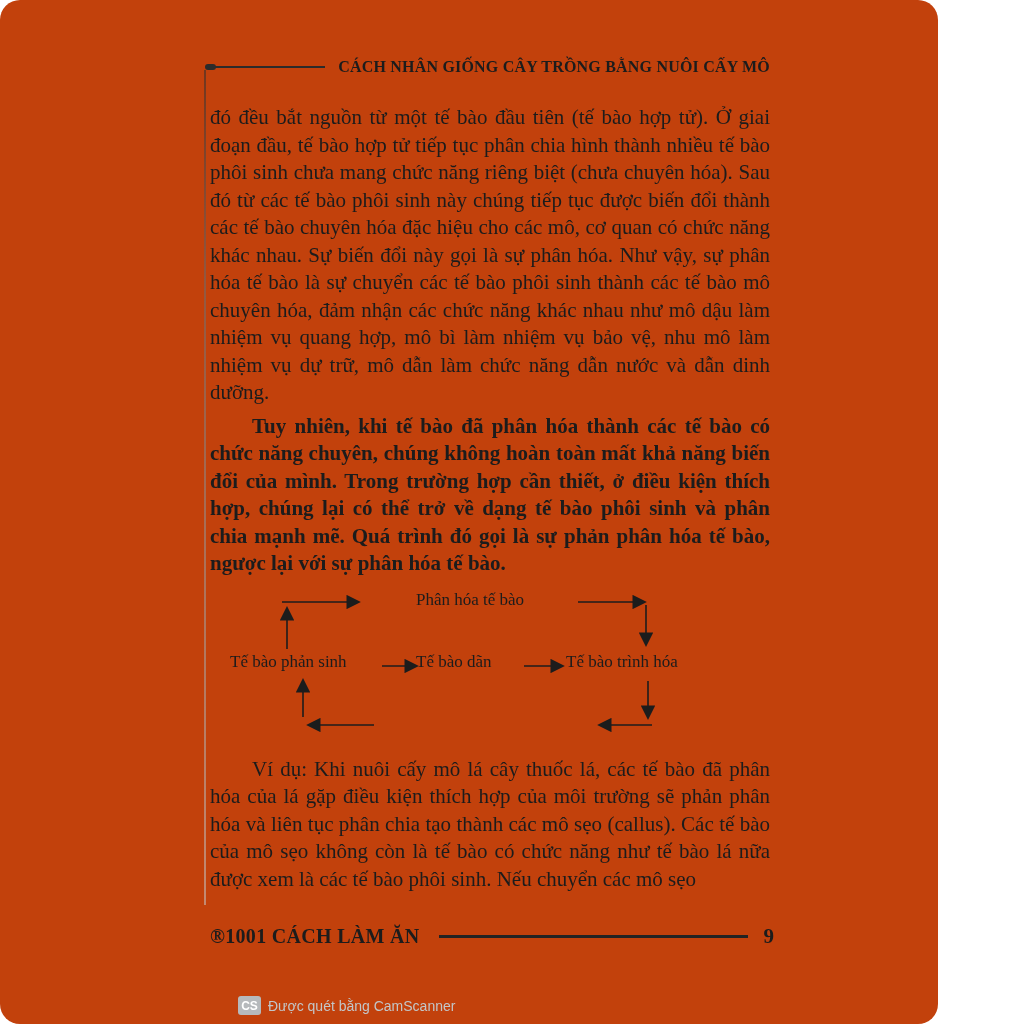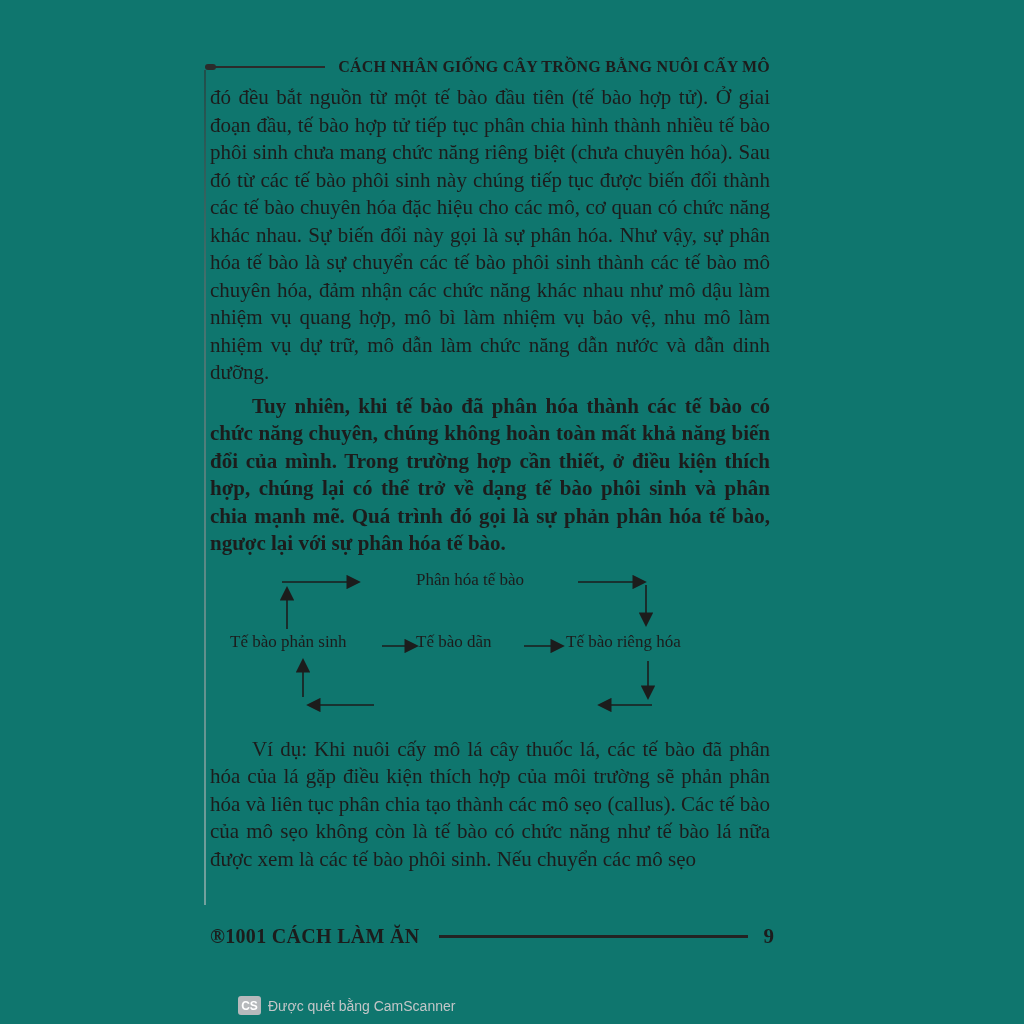--- a/index.html
+++ b/index.html
@@ -2,26 +2,27 @@
 <html><head>
 <meta charset="utf-8">
 <style>
   html, body {
     margin: 0;
     padding: 0;
     background: #ffffff;
   }
   .scan-page {
     position: relative;
-    width: 1024px;
+    width: 938px;
     height: 1024px;
-    background: #0f766e;
+    background: #c2410c;
     overflow: hidden;
     font-family: "Liberation Serif", serif;
     color: #1c1c1c;
+    border-radius: 20px;
   }
   
   .gutter-line {
     position: absolute;
     left: 204px;
     top: 70px;
     width: 2px;
     height: 835px;
     background: linear-gradient(180deg, #2e2e2e 0%, #6a6a6a 25%, #9a9a9a 60%, #c5c5c5 100%);
     opacity: 0.55;
@@ -59,21 +60,21 @@
     font-size: 16px;
     letter-spacing: 0.2px;
     white-space: nowrap;
   }
   .body-par {
     margin: 0;
     font-size: 21px;
     line-height: 27.5px;
     text-align: justify;
   }
-  .par-1 { margin-top: 4px; }
+  .par-1 { margin-top: 24px; }
   .par-2 { margin-top: 6px; text-indent: 42px; font-weight: bold; }
   .par-3 { margin-top: 5px; text-indent: 42px; }
   .diagram {
     position: relative;
     width: 560px;
     height: 162px;
     margin: 11px 0 0 0;
   }
   .diagram svg {
     position: absolute;
@@ -175,21 +176,21 @@
           <line x1="314" y1="77" x2="352" y2="77" marker-end="url(#ah)"></line>
           <line x1="438" y1="92" x2="438" y2="128" marker-end="url(#ah)"></line>
           <line x1="442" y1="136" x2="390" y2="136" marker-end="url(#ah)"></line>
           <line x1="164" y1="136" x2="99" y2="136" marker-end="url(#ah)"></line>
           <line x1="93" y1="128" x2="93" y2="92" marker-end="url(#ah)"></line>
         </g>
       </svg>
       <div class="dg-label dg-top">Phân hóa tế bào</div>
       <div class="dg-label dg-left">Tế bào phản sinh</div>
       <div class="dg-label dg-center">Tế bào dãn</div>
-      <div class="dg-label dg-right">Tế bào riêng hóa</div>
+      <div class="dg-label dg-right">Tế bào trình hóa</div>
     </div>
 
     <p class="body-par par-3">Ví dụ: Khi nuôi cấy mô lá cây thuốc lá, các tế bào đã phân hóa của lá gặp điều kiện thích hợp của môi trường sẽ phản phân hóa và liên tục phân chia tạo thành các mô sẹo (callus). Các tế bào của mô sẹo không còn là tế bào có chức năng như tế bào lá nữa được xem là các tế bào phôi sinh. Nếu chuyển các mô sẹo</p>
 
   </div>
 
   <div class="page-footer">
     <span class="footer-label">®1001 CÁCH LÀM ĂN</span>
     <span class="footer-rule"></span>
     <span class="footer-page-num">9</span>

